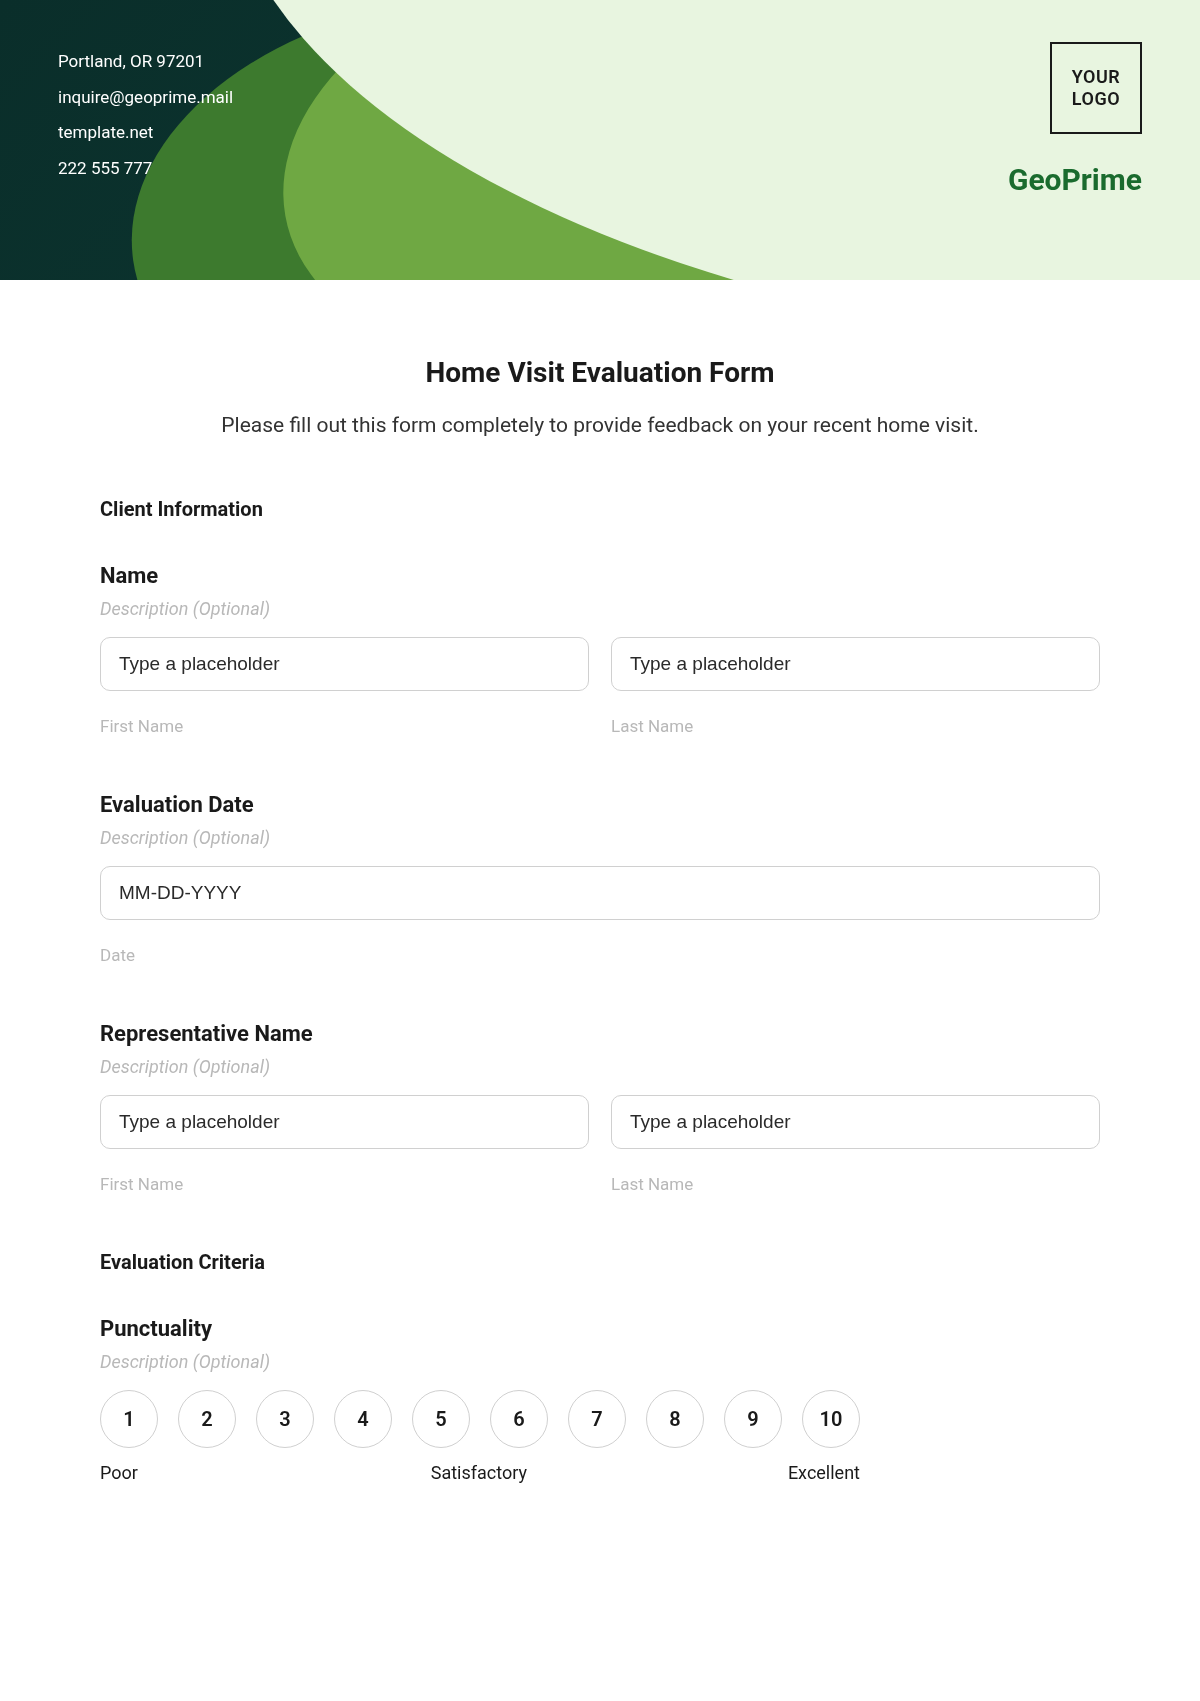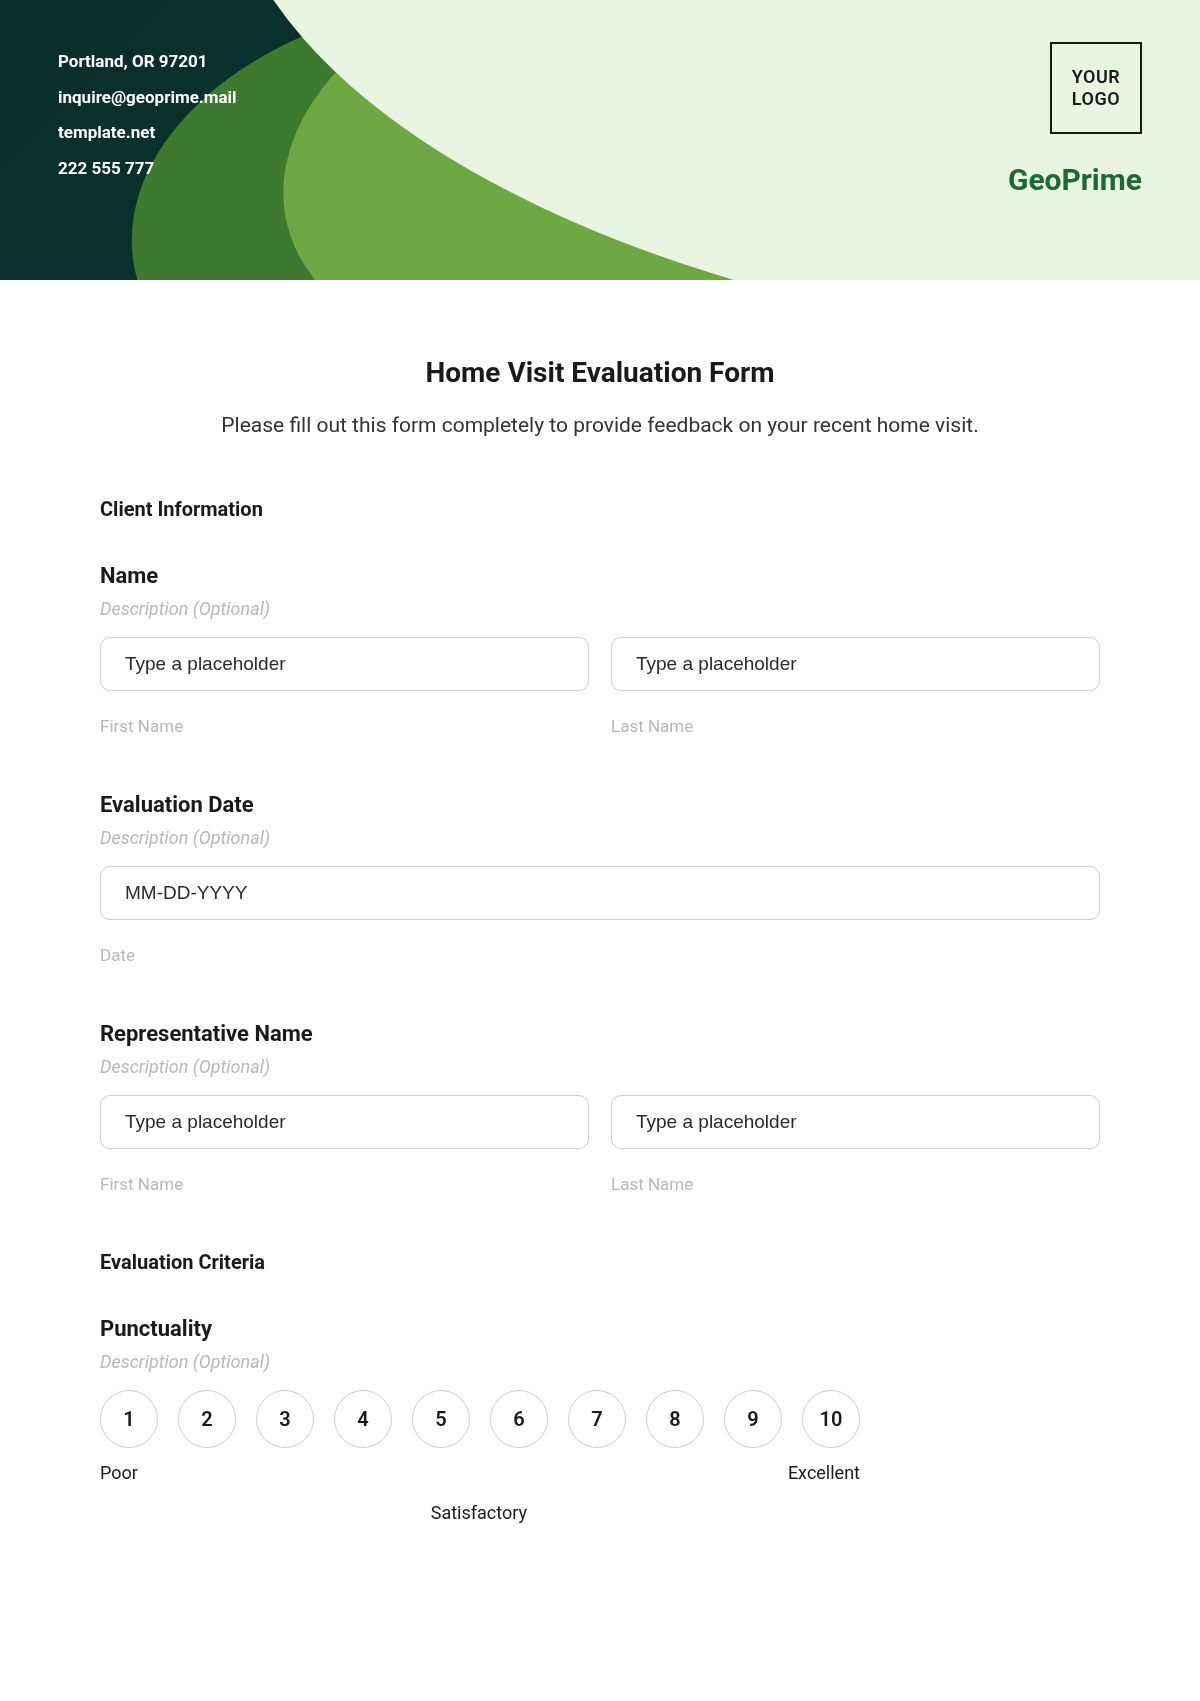--- a/index.html
+++ b/index.html
@@ -38,21 +38,20 @@
     border-radius: 50%;
     transform: rotate(-8deg);
   }
   .header-contact {
     position: absolute;
     top: 44px; left: 58px;
     color: #fff;
     font-size: 17px;
     line-height: 2.1;
     z-index: 10;
-    font-weight: bold;
   }
   .logo-box {
     position: absolute;
     top: 42px; right: 58px;
     width: 92px; height: 92px;
     border: 2px solid #1a1a1a;
     display: flex;
     align-items: center;
     justify-content: center;
     text-align: center;
@@ -108,21 +107,21 @@
     font-size: 18px;
     margin-bottom: 18px;
   }
   .row { display: flex; gap: 22px; }
   .col { flex: 1; }
   .input {
     width: 100%;
     height: 54px;
     border: 1px solid #d0d0d0;
     border-radius: 10px;
-    padding: 0 24px;
+    padding: 0 18px;
     font-size: 19px;
     color: #1a1a1a;
     background: #fff;
   }
   .input::placeholder { color: #2a2a2a; }
   .sublabel {
     color: #b8b8b8;
     font-size: 17px;
     margin-top: 25px;
   }
@@ -143,21 +142,21 @@
     background: #fff;
     cursor: pointer;
   }
   .scale-labels {
     display: flex;
     justify-content: space-between;
     font-size: 18px;
     color: #1a1a1a;
     width: 760px;
   }
-  .scale-labels .mid { position: relative; left: 16px; margin-top: 40px; }
+  .scale-labels .mid { position: relative; left: 16px; }
 </style>
 </head>
 <body>
 
 <div class="header">
   <div class="curve-dark"></div>
   <div class="curve-mid"></div>
   <div class="curve-light"></div>
   <div class="header-contact">
     <div>Portland, OR 97201</div>

